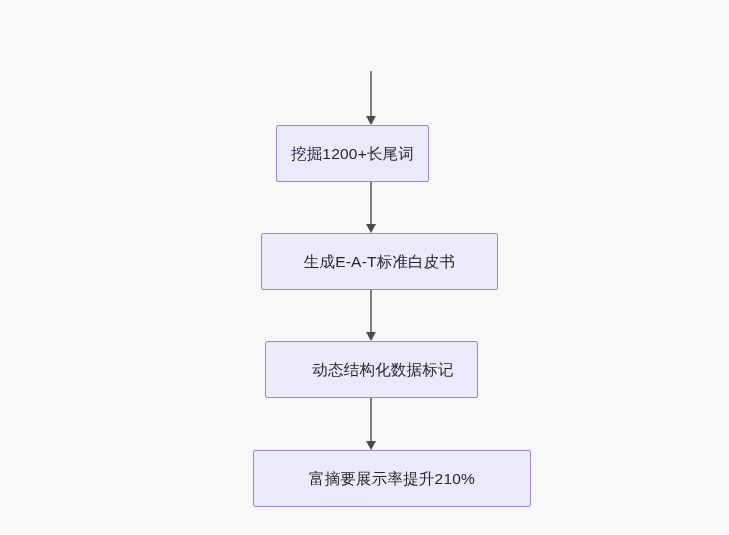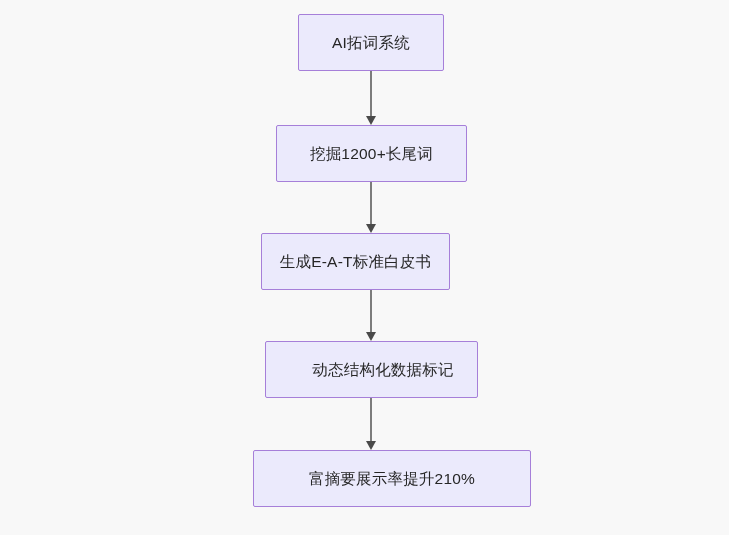--- a/index.html
+++ b/index.html
@@ -47,44 +47,41 @@
     left: 366px;
     width: 0;
     height: 0;
     border-left: 5px solid transparent;
     border-right: 5px solid transparent;
     border-top: 9px solid #4a4a4a;
   }
 
   
   #node-0 { left: 298px; top: 14px;  width: 146px; }
-  #node-1 { left: 276px; top: 125px; width: 191px; }
-  #node-2 { left: 261px; top: 233px; width: 189px; }
+  #node-1 { left: 276px; top: 125px; width: 153px; }
+  #node-2 { left: 261px; top: 233px; width: 237px; }
   #node-3 { left: 265px; top: 341px; width: 213px; padding-left: 23px; }
   #node-4 { left: 253px; top: 450px; width: 278px; }
 
   
   #edge-0 { top: 71px;  height: 45px; }
   #edge-1 { top: 182px; height: 42px; }
   #edge-2 { top: 290px; height: 42px; }
   #edge-3 { top: 398px; height: 43px; }
 
   #arrowhead-0 { top: 116px; }
   #arrowhead-1 { top: 224px; }
   #arrowhead-2 { top: 332px; }
   #arrowhead-3 { top: 441px; }
 </style>
 </head>
 <body>
 
 <div id="flowchart-canvas">
 
-  <div class="node" id="node-0">
-    <span class="node-label">AI拓词系统</span>
-  </div>
 
   <div class="edge" id="edge-0"></div>
   <div class="arrowhead" id="arrowhead-0"></div>
 
   <div class="node" id="node-1">
     <span class="node-label">挖掘1200+长尾词</span>
   </div>
 
   <div class="edge" id="edge-1"></div>
   <div class="arrowhead" id="arrowhead-1"></div>

